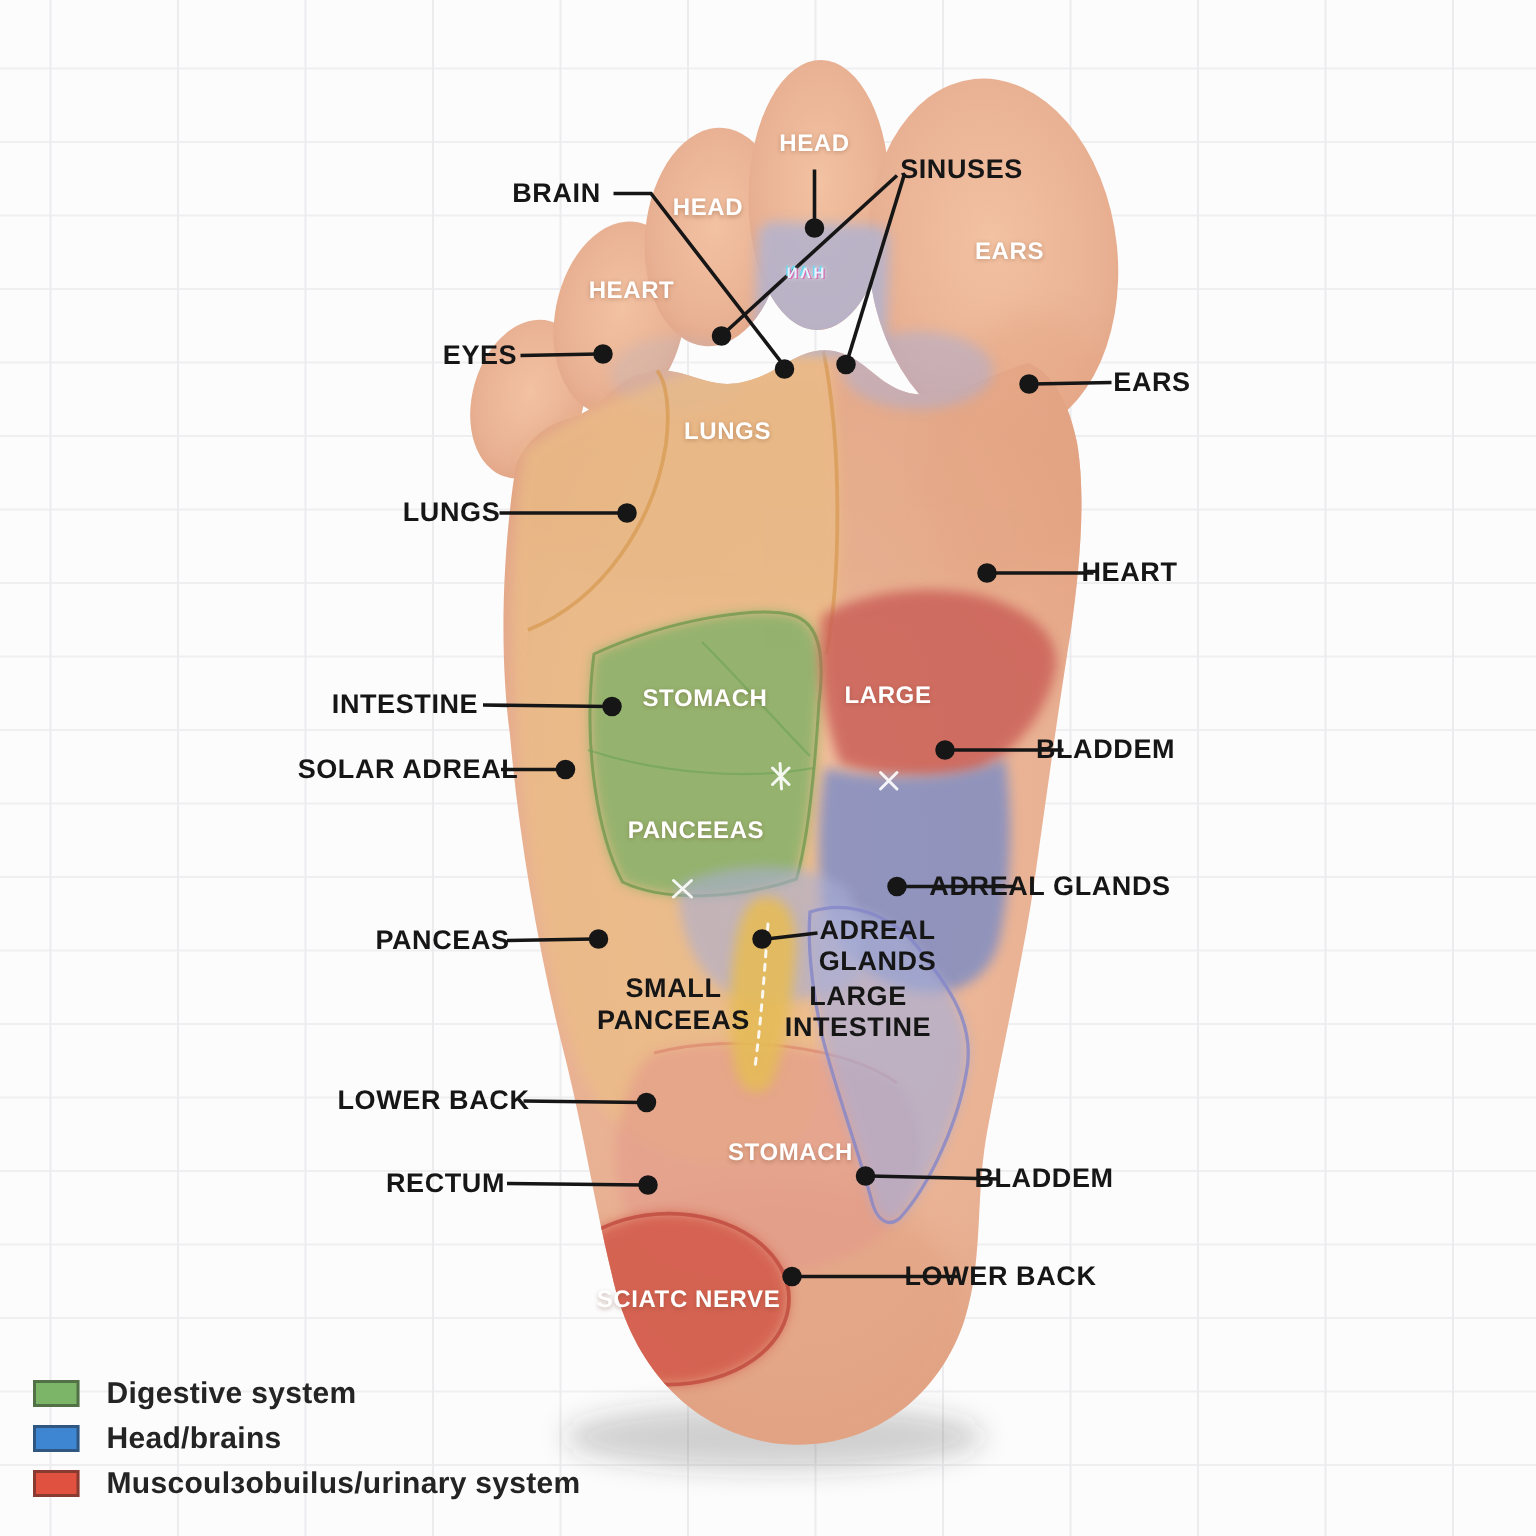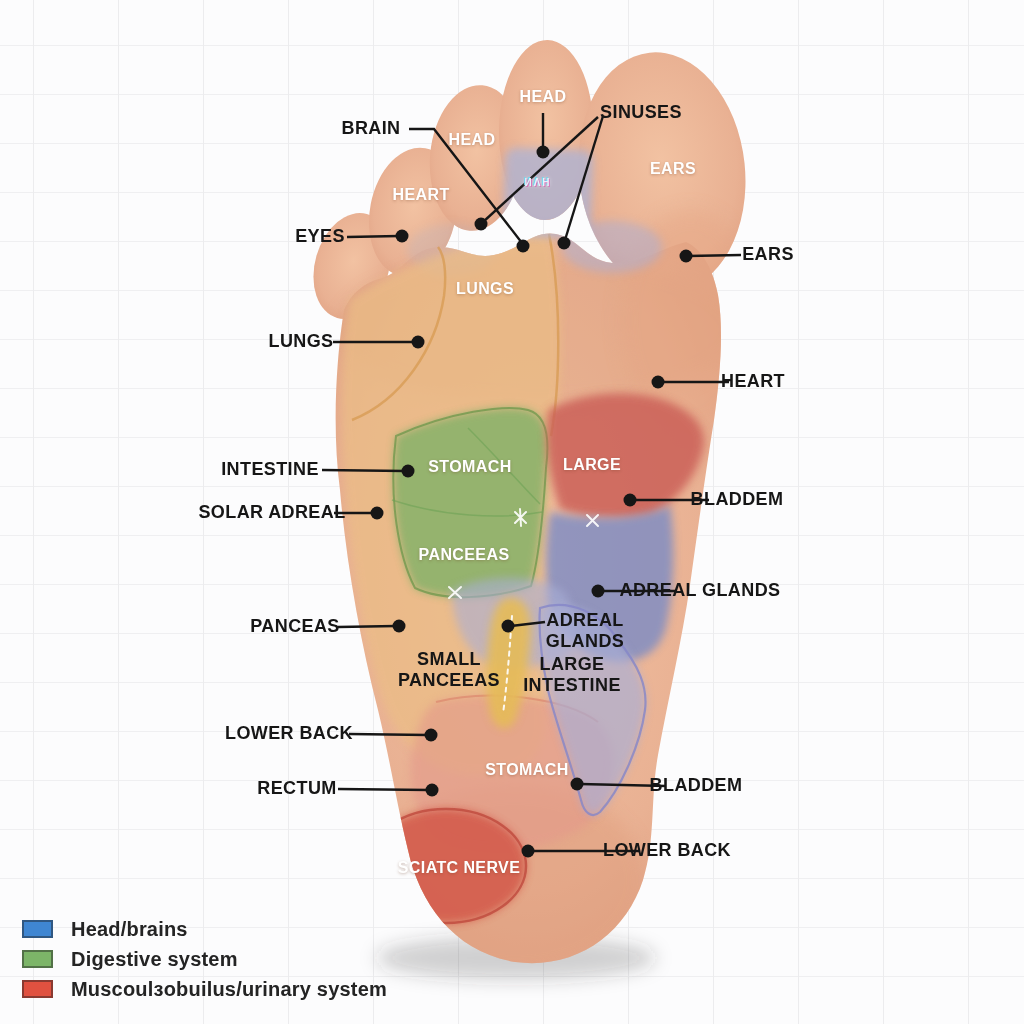--- a/index.html
+++ b/index.html
@@ -218,26 +218,26 @@
 PANCEEAS</div>
   <div class="lbl pl" style="left:572px;top:675px">LARGE
 INTESTINE</div>
   <div class="lbl pl" style="left:289px;top:734px">LOWER BACK</div>
   <div class="lbl pl" style="left:297px;top:789px">RECTUM</div>
   <div class="lbl pl" style="left:696px;top:786px">BLADDEM</div>
   <div class="lbl pl" style="left:667px;top:851px">LOWER BACK</div>
 
   <div class="legend">
     <div class="legend-row">
+      <div class="swatch" style="background: rgb(124, 181, 104);"></div>
+      <div class="legend-label">Digestive system</div>
+    </div>
+    <div class="legend-row">
       <div class="swatch" style="background: rgb(63, 134, 210);"></div>
       <div class="legend-label">Head/brains</div>
-    </div>
-    <div class="legend-row">
-      <div class="swatch" style="background: rgb(124, 181, 104);"></div>
-      <div class="legend-label">Digestive system</div>
     </div>
     <div class="legend-row">
       <div class="swatch" style="background: rgb(224, 81, 64);"></div>
       <div class="legend-label">Muscoulзobuilus/urinary system</div>
     </div>
   </div>
 
 </div>
 
 </body></html>

